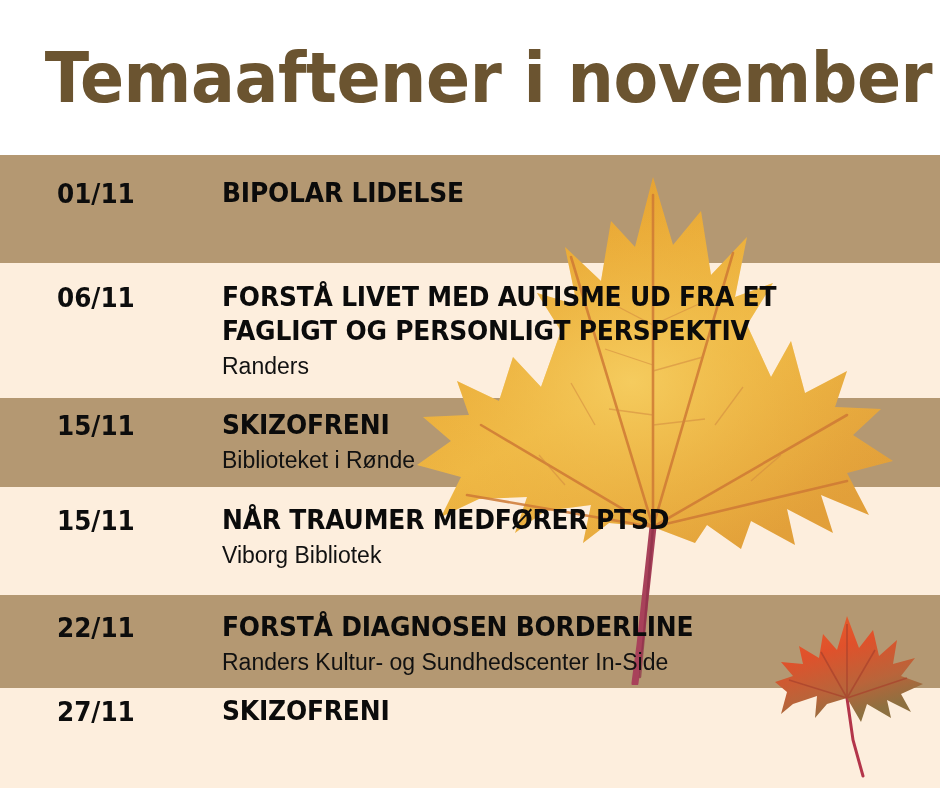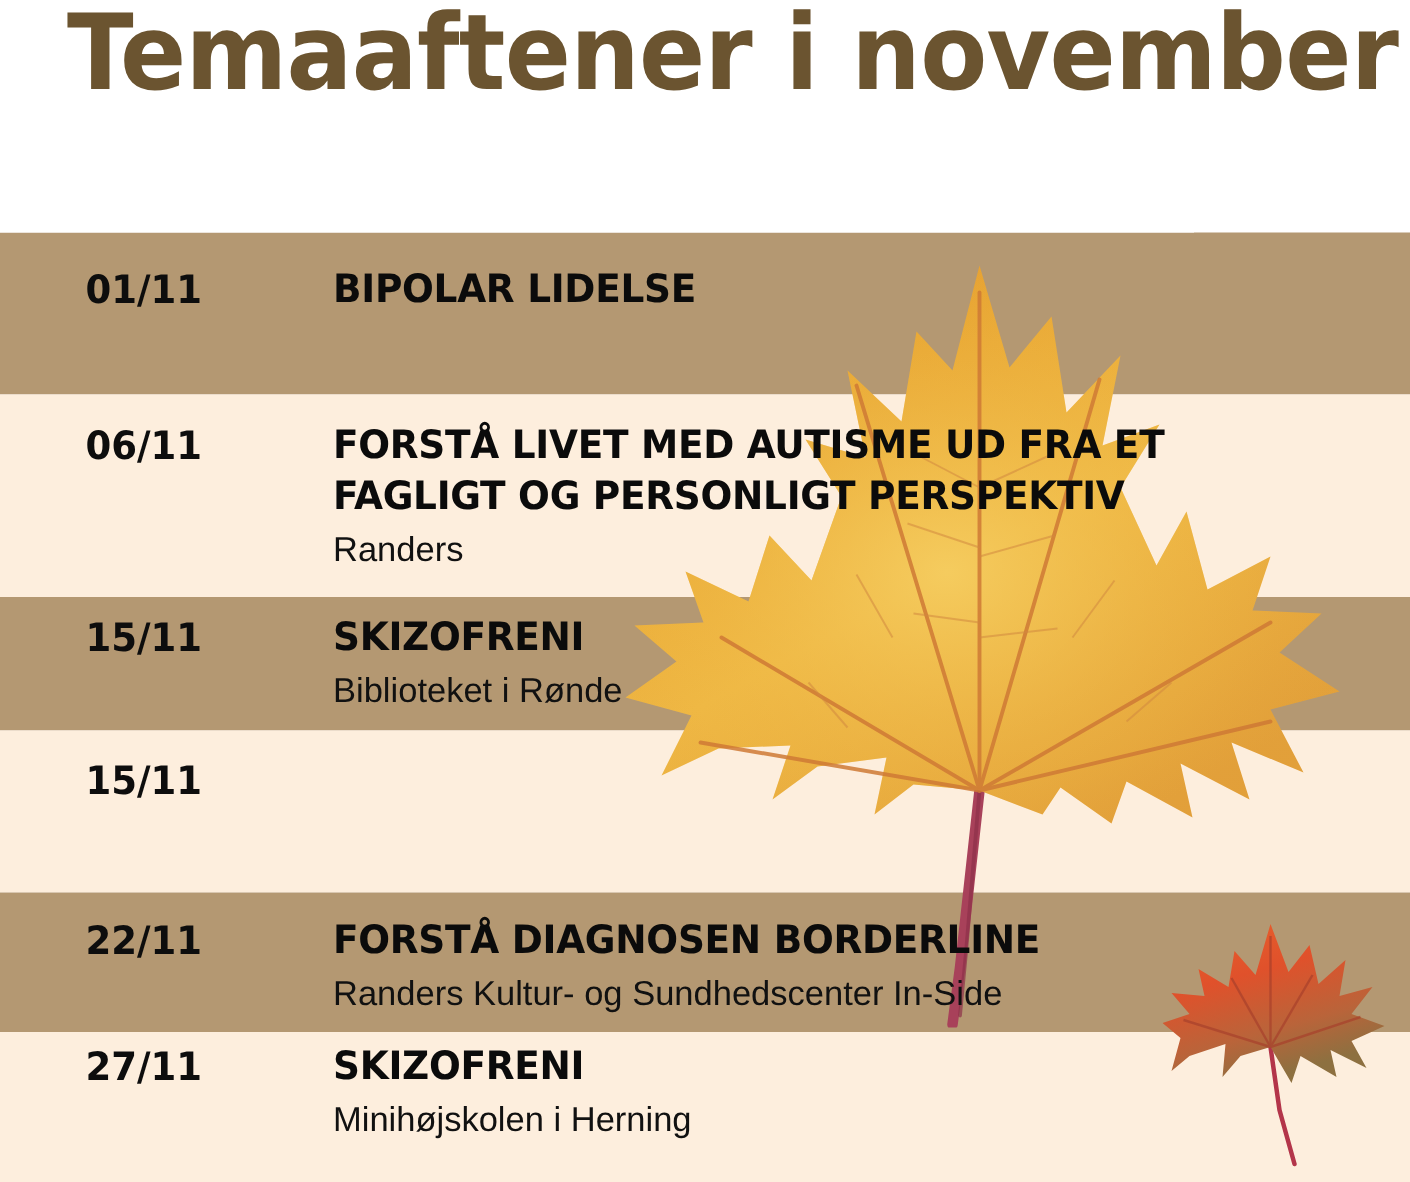--- a/index.html
+++ b/index.html
@@ -19,20 +19,21 @@
 
   
   .title-area {
     position: absolute;
     left: 0; top: 0;
     width: 796px;
     height: 155px;
     background: #ffffff;
     z-index: 5;
     display: flex;
+    align-items: center;
   }
   .poster-title {
     margin: 0;
     padding: 0 0 0 48px;
     font-family: "DejaVu Sans", sans-serif;
     font-weight: bold;
     font-size: 70px;
     line-height: 1;
     letter-spacing: -0.5px;
     color: #6b5430;
@@ -257,34 +258,39 @@
         <div class="row-date">15/11</div>
         <div class="row-body">
           <div class="row-title">
             <span class="row-title-line">SKIZOFRENI</span>
           </div>
           <div class="row-venue">Biblioteket i Rønde</div>
         </div>
       </div>
       <div class="row" style="top: 503px;">
         <div class="row-date">15/11</div>
+        <div class="row-body">
+          <div class="row-title">
+            <span class="row-title-line">NÅR TRAUMER MEDFØRER PTSD</span>
+          </div>
+          <div class="row-venue">Viborg Bibliotek</div>
+        </div>
       </div>
       <div class="row" style="top: 610px;">
         <div class="row-date">22/11</div>
         <div class="row-body">
           <div class="row-title">
             <span class="row-title-line">FORSTÅ DIAGNOSEN BORDERLINE</span>
           </div>
           <div class="row-venue">Randers Kultur- og Sundhedscenter In-Side</div>
         </div>
       </div>
       <div class="row" style="top: 694px;">
         <div class="row-date">27/11</div>
         <div class="row-body">
           <div class="row-title">
             <span class="row-title-line">SKIZOFRENI</span>
           </div>
-          <div class="row-venue">Minihøjskolen i Herning</div>
         </div>
       </div>
     </div>
 
 </div>
 
 </body></html>

